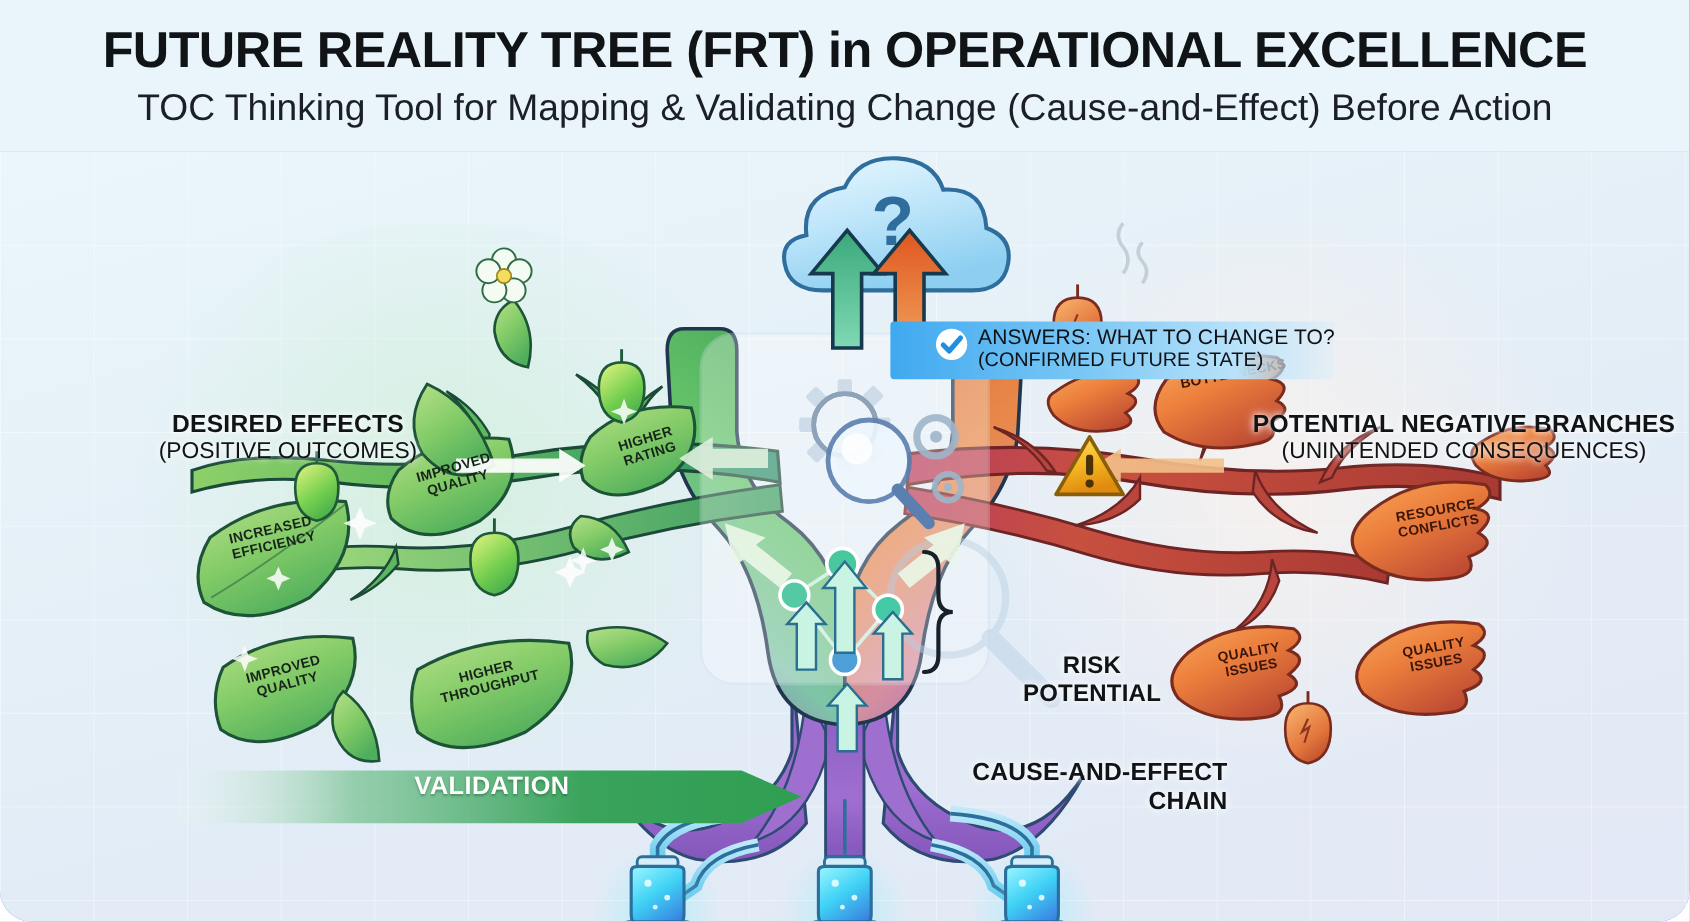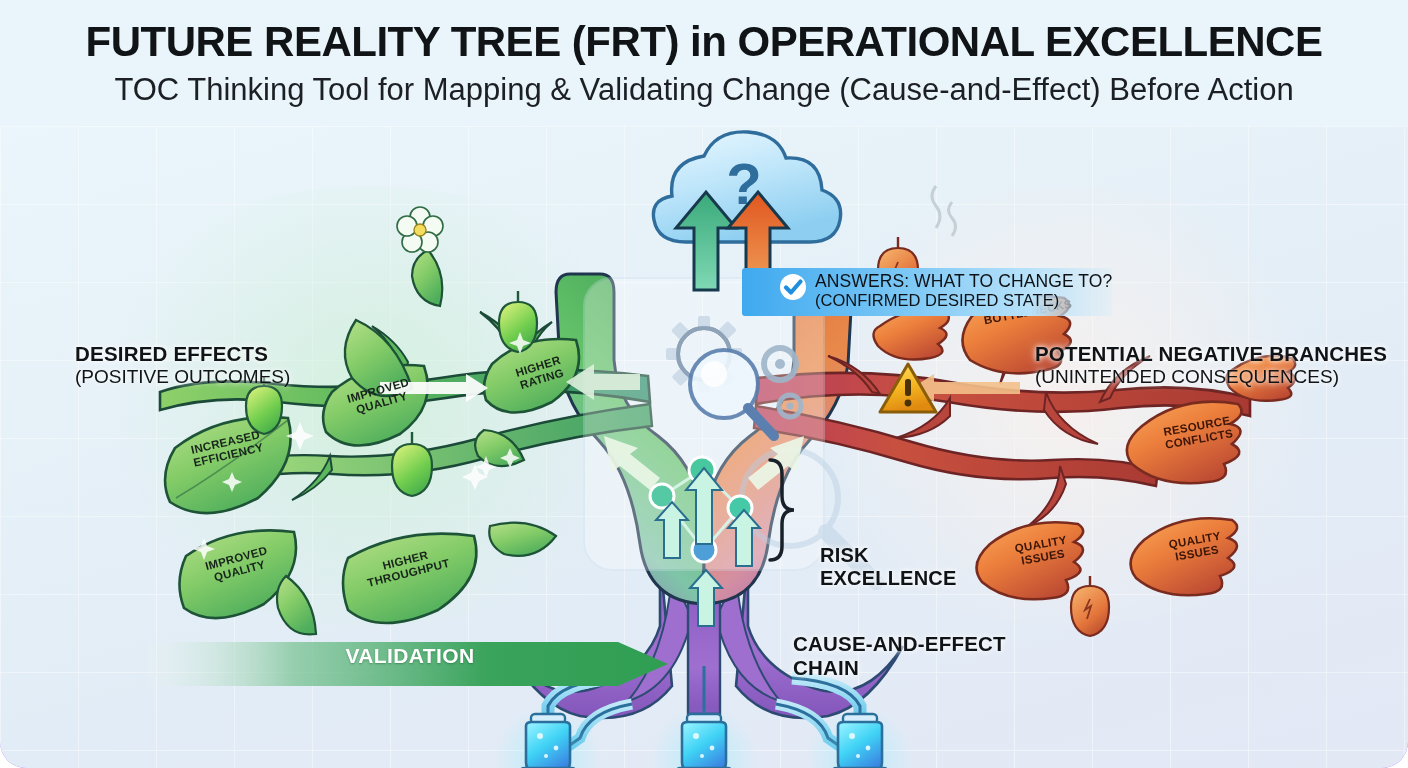--- a/index.html
+++ b/index.html
@@ -25,31 +25,31 @@
       background-size:78px 78px;}
   #leftglow{position:absolute;left:60px;top:60px;width:620px;height:440px;border-radius:50%;
       background:radial-gradient(circle,rgba(206,240,214,.75) 0%,rgba(206,240,214,0) 68%);}
   #rightglow{position:absolute;right:40px;top:60px;width:600px;height:440px;border-radius:50%;
       background:radial-gradient(circle,rgba(255,242,235,.7) 0%,rgba(255,242,235,0) 68%);}
 
   .svgwrap{position:absolute;inset:0;}
   svg{display:block;}
 
   
-  .lbl{position:absolute;z-index:30;color:#111417;text-align:left;line-height:1.16;
+  .lbl{position:absolute;z-index:30;color:#111417;text-align:center;line-height:1.16;
        text-shadow:0 0 5px rgba(255,255,255,.95),0 0 10px rgba(255,255,255,.8);}
   .lbl .l1{font-size:20.5px;font-weight:bold;letter-spacing:.2px;display:block;white-space:nowrap;}
   .lbl .l2{font-size:19px;font-weight:normal;display:block;white-space:nowrap;}
 
   #lbl-desired{left:75px;top:216px;width:330px;}
   #lbl-negative{left:1035px;top:216px;width:370px;}
   #lbl-risk{left:820px;top:418px;width:180px;}
   #lbl-risk .l1{font-size:20px;}
   #lbl-chain{left:793px;top:506px;width:230px;text-align:left;}
-  #lbl-chain .l1{font-size:20.5px;text-align:left;}
+  #lbl-chain .l1{font-size:20.5px;text-align:right;}
 
   
   #answers-banner{position:absolute;left:742px;top:142px;width:370px;height:48px;z-index:26;
      background:linear-gradient(90deg,#3fa9ef 0%,#7cc8f5 45%,#b9e2fa 78%,rgba(205,235,250,.25) 100%);
      border-radius:3px;}
   #answers-text{position:absolute;left:815px;top:145px;z-index:31;color:#0e1216;line-height:1.15;}
   #answers-text .l1{font-size:17.5px;font-weight:normal;letter-spacing:.1px;display:block;white-space:nowrap;}
   #answers-text .l2{font-size:16.5px;display:block;white-space:nowrap;}
   #check-icon{position:absolute;left:779px;top:147px;width:28px;height:28px;z-index:31;}
 
@@ -437,34 +437,34 @@
       <span class="l1">VALIDATION</span>
     </div>
 
     <div id="answers-banner"></div>
     <svg id="check-icon" viewBox="0 0 28 28">
       <circle cx="14" cy="14" r="13" fill="#ffffff"></circle>
       <path d="M7 14.5 L12 19.5 L21.5 8.5" fill="none" stroke="#1e8fe0" stroke-width="4.2" stroke-linecap="round" stroke-linejoin="round"></path>
     </svg>
     <div id="answers-text">
       <span class="l1">ANSWERS: WHAT TO CHANGE TO?</span>
-      <span class="l2">(CONFIRMED DESIRED STATE)</span>
+      <span class="l2">(CONFIRMED FUTURE STATE)</span>
     </div>
 
     <div class="lbl" id="lbl-desired">
       <span class="l1">DESIRED EFFECTS</span>
       <span class="l2">(POSITIVE OUTCOMES)</span>
     </div>
     <div class="lbl" id="lbl-negative">
       <span class="l1">POTENTIAL NEGATIVE BRANCHES</span>
       <span class="l2">(UNINTENDED CONSEQUENCES)</span>
     </div>
     <div class="lbl" id="lbl-risk">
       <span class="l1">RISK</span>
-      <span class="l1">EXCELLENCE</span>
+      <span class="l1">POTENTIAL</span>
     </div>
     <div class="lbl" id="lbl-chain">
       <span class="l1">CAUSE-AND-EFFECT</span>
       <span class="l1">CHAIN</span>
     </div>
 
     <div class="leaf-label" style="left:172px;top:310px;width:110px;transform:rotate(-13deg);">
       <span>INCREASED</span>
       <span>EFFICIENCY</span>
     </div>

